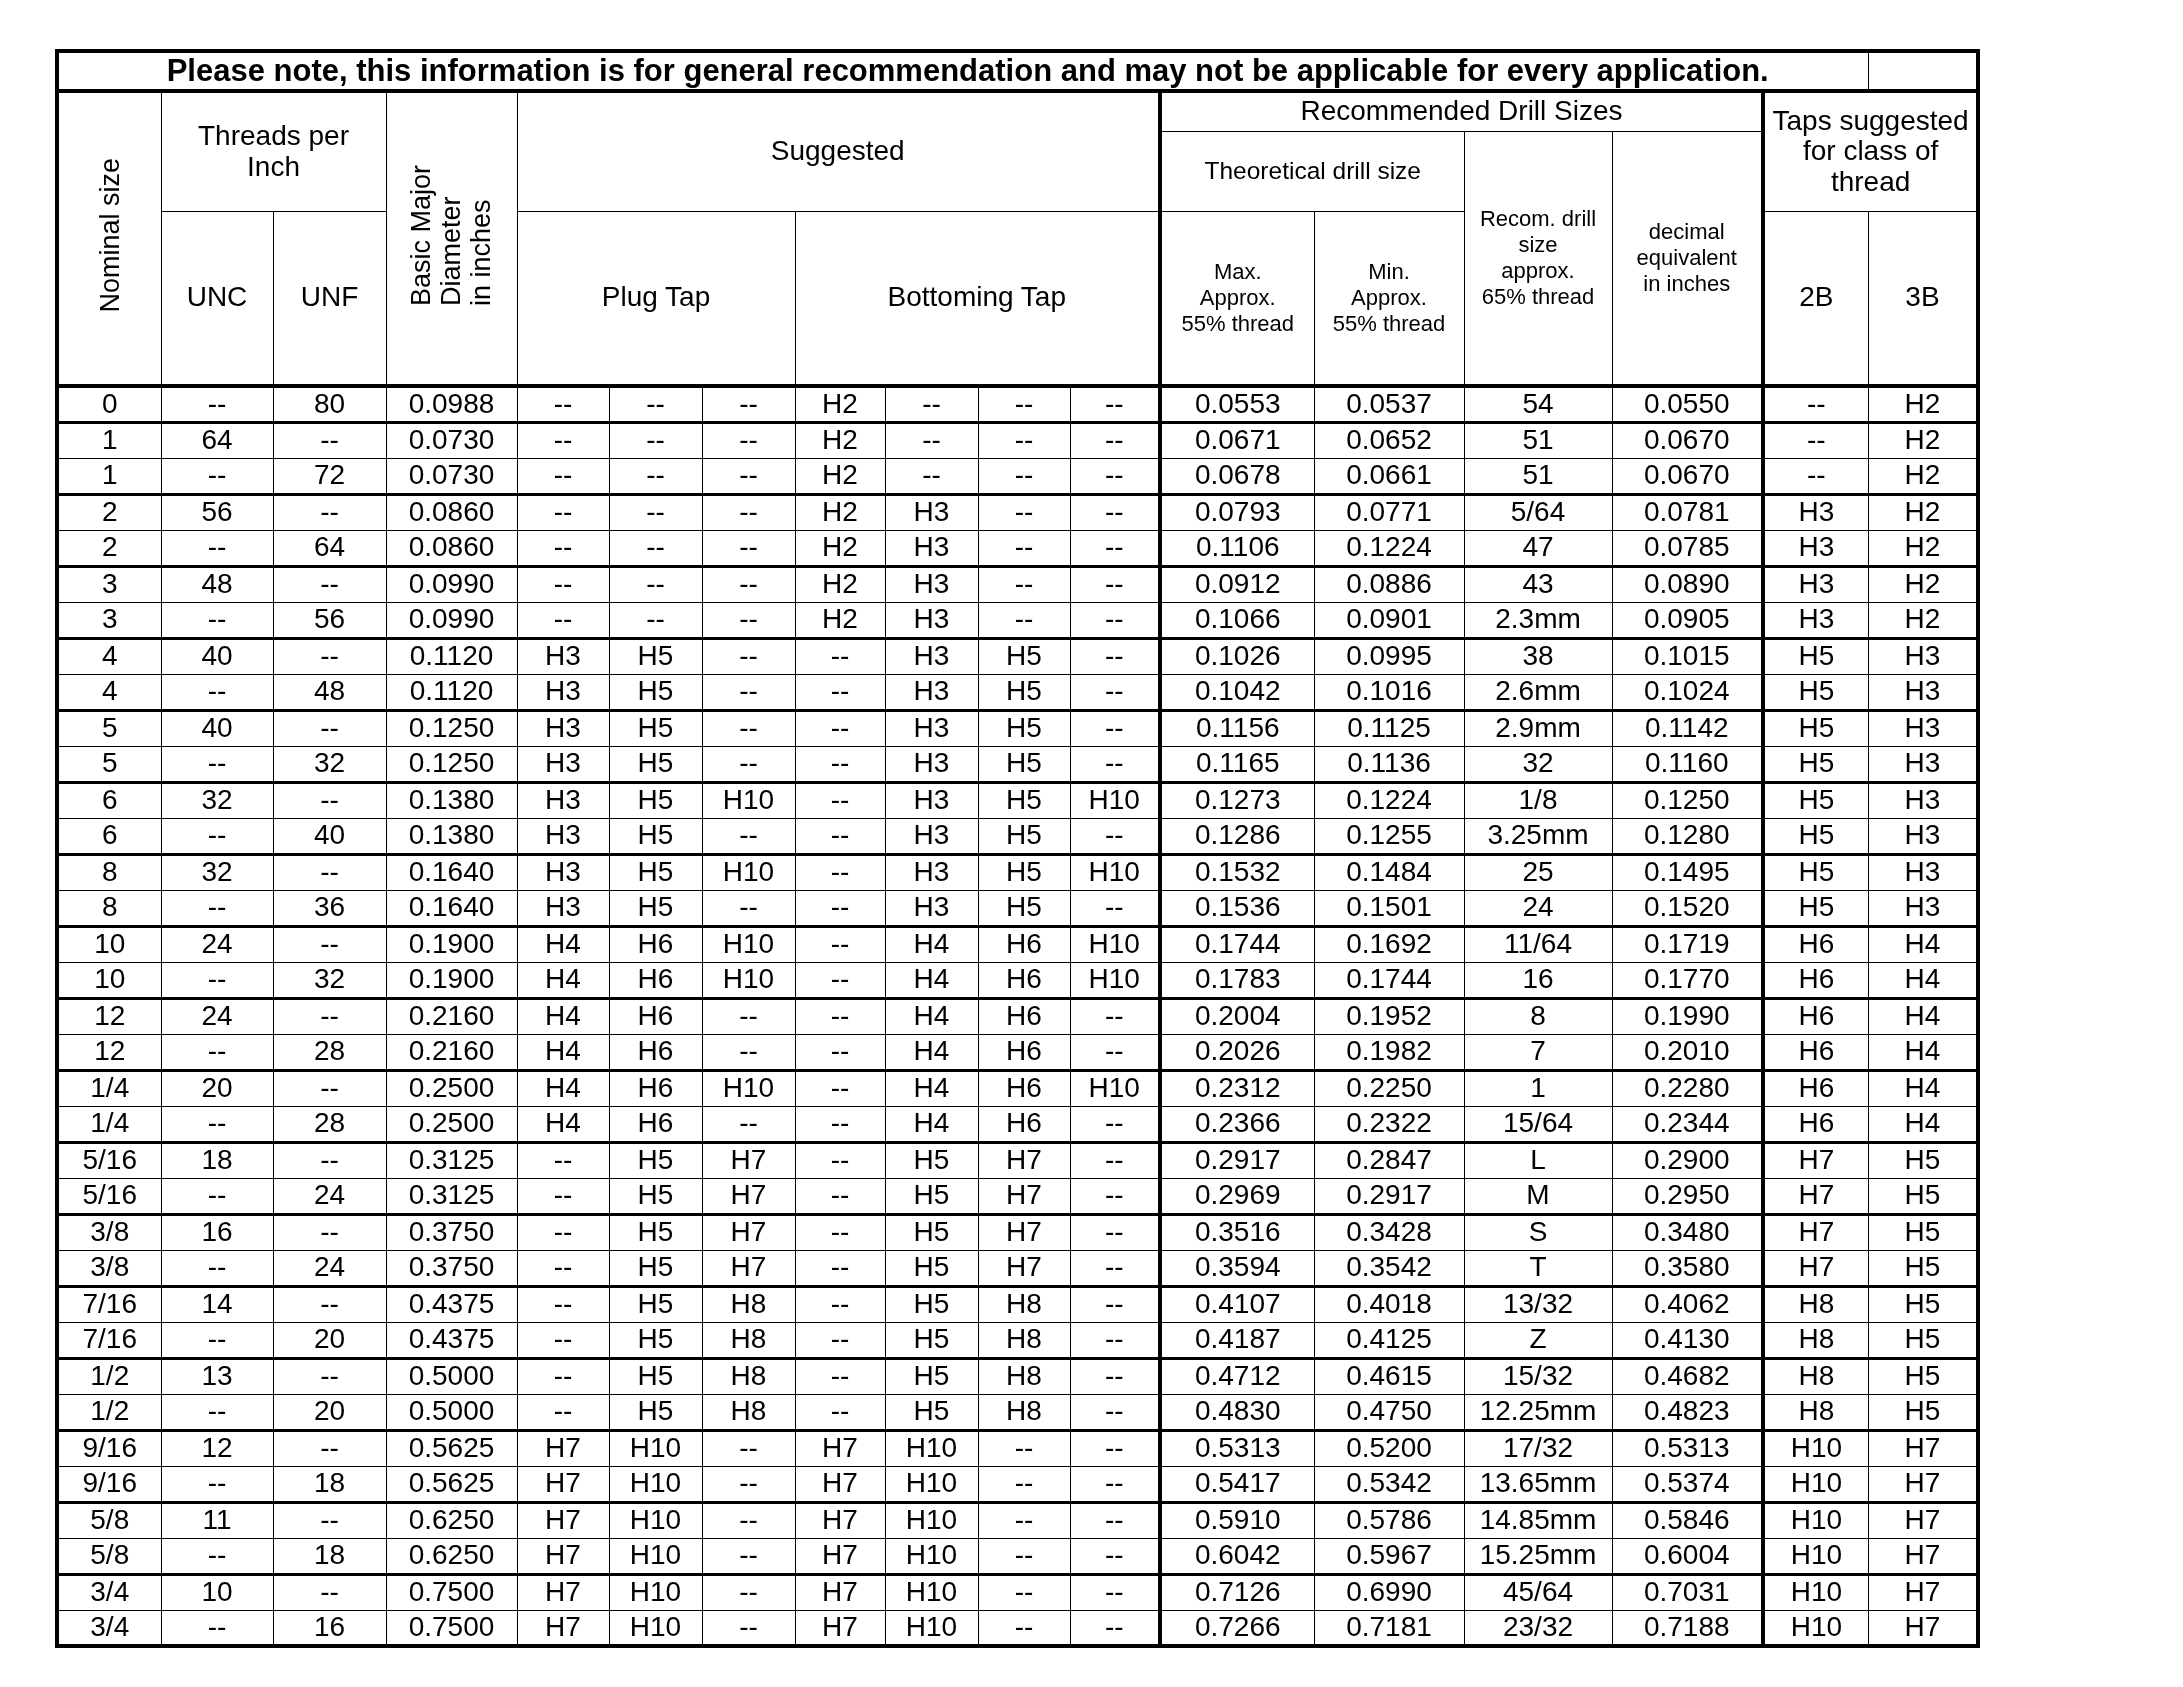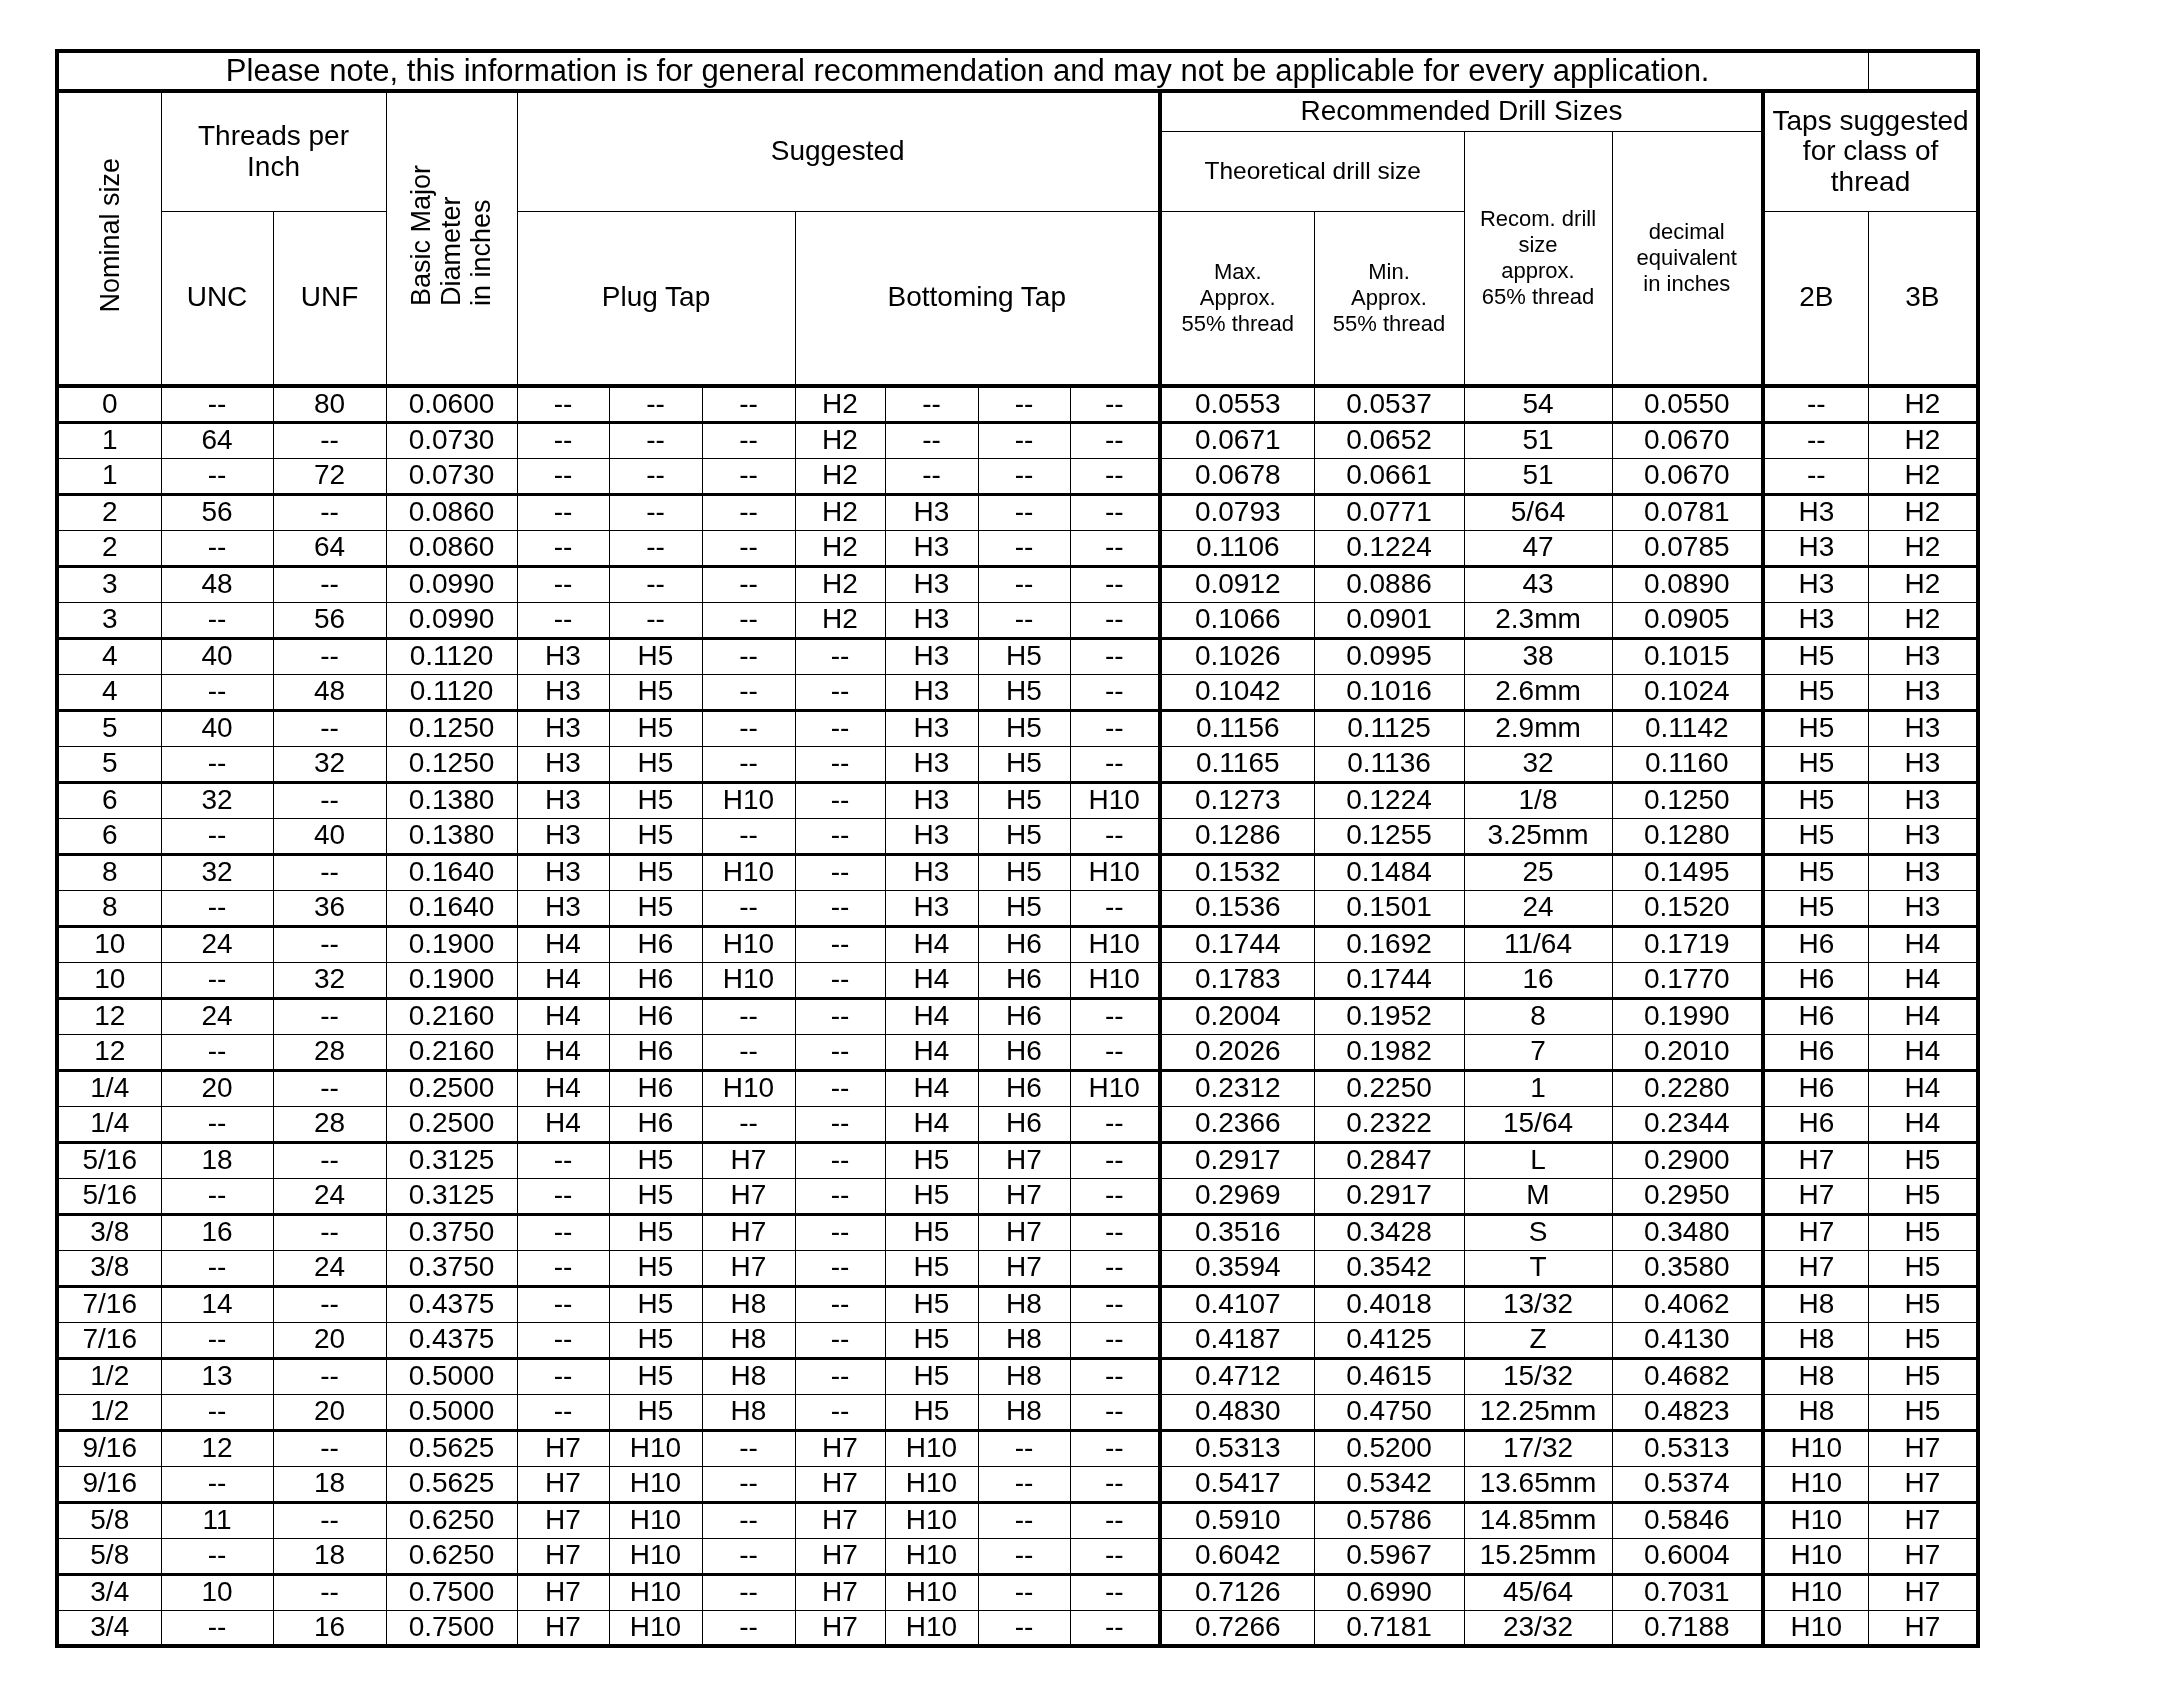--- a/index.html
+++ b/index.html
@@ -29,21 +29,21 @@
     font-size: 28px;
     line-height: 1.1;
     overflow: hidden;
     color: #000;
   }
   
   tr.title-row { height: 40px; }
   td.title-cell {
     text-align: center;
     padding-left: 8.7px !important;
-    font-weight: normal;
+    font-weight: bold;
     font-size: 31px !important;
     white-space: nowrap;
   }
   tr.title-row td { border-bottom: 4.4px solid #000; }
   
   tr.band1 { height: 40px; }
   tr.band2 { height: 80px; }
   tr.band3 { height: 175px; }
   thead td { font-size: 26px; }
   td.small { font-size: 22px !important; line-height: 26px !important; }
@@ -136,21 +136,21 @@
 55% thread</td>
         <td class="tl hbot hb">2B</td>
         <td class="hbot hb">3B</td>
       </tr>
     </thead>
     <tbody>
         <tr>
           <td>0</td>
           <td>--</td>
           <td>80</td>
-          <td>0.0600</td>
+          <td>0.0988</td>
           <td>--</td>
           <td>--</td>
           <td>--</td>
           <td>H2</td>
           <td>--</td>
           <td>--</td>
           <td>--</td>
           <td class="tl">0.0553</td>
           <td>0.0537</td>
           <td>54</td>

